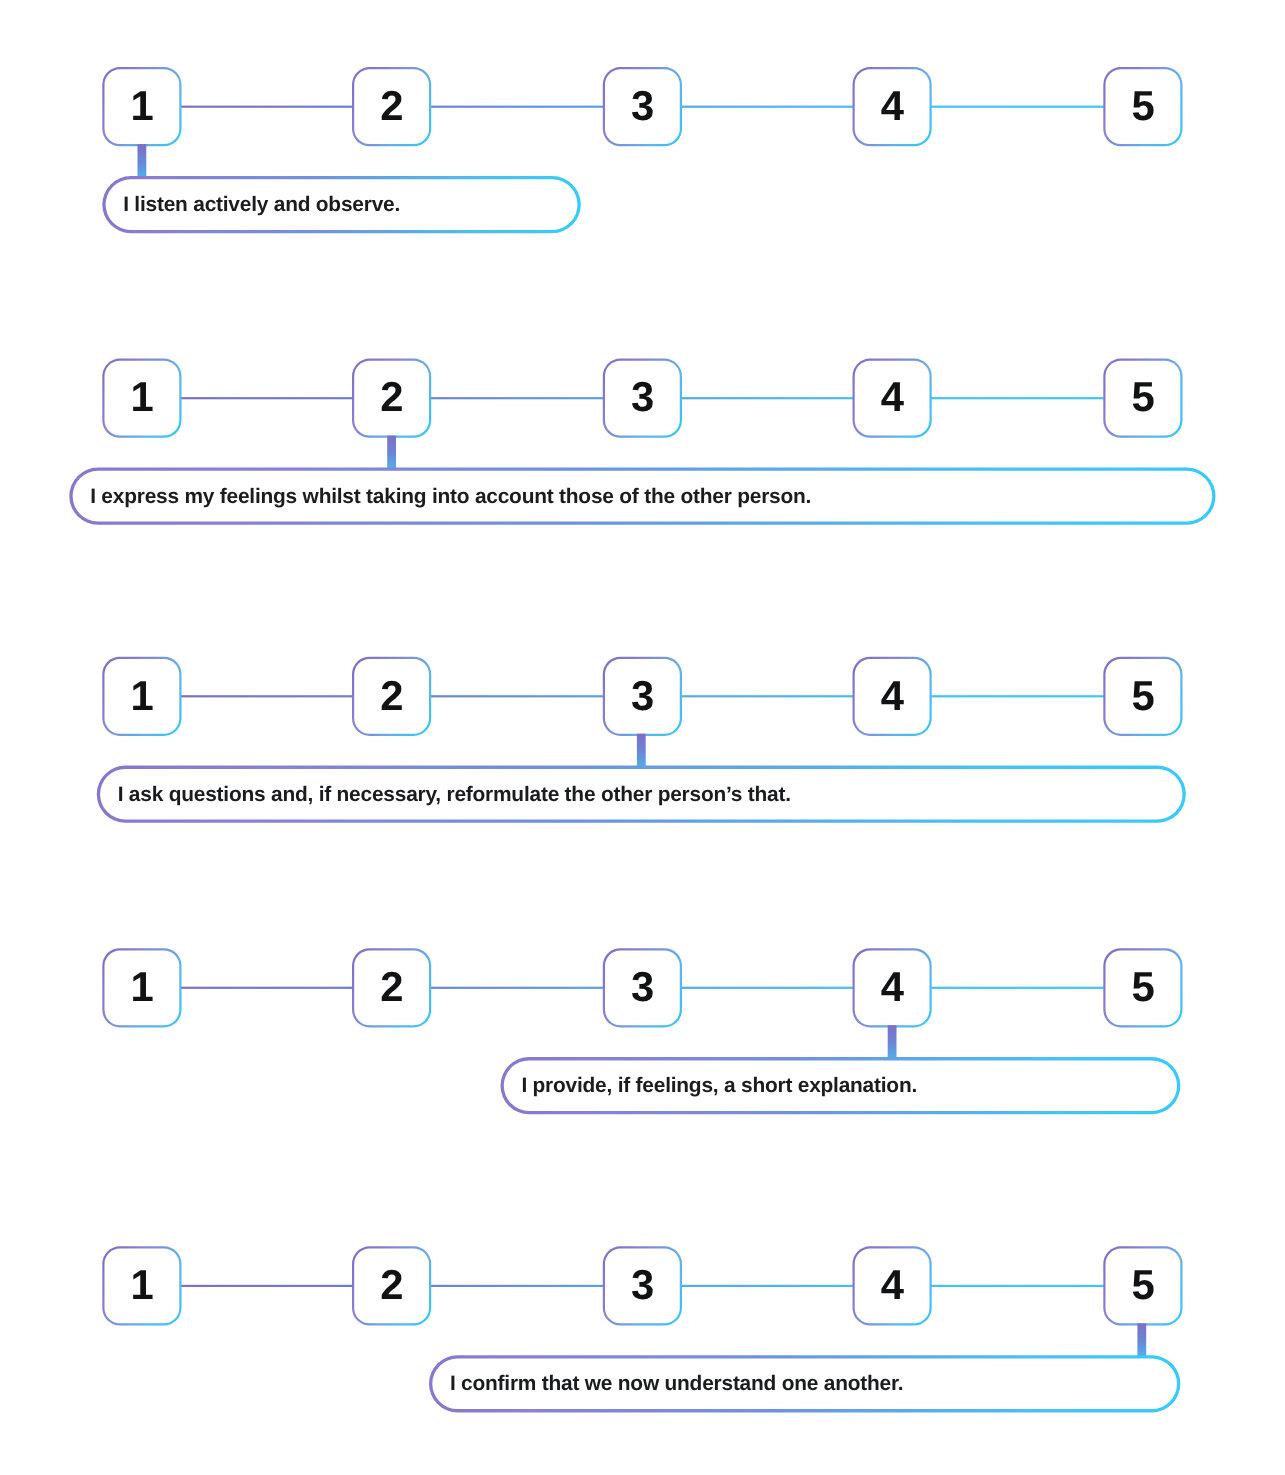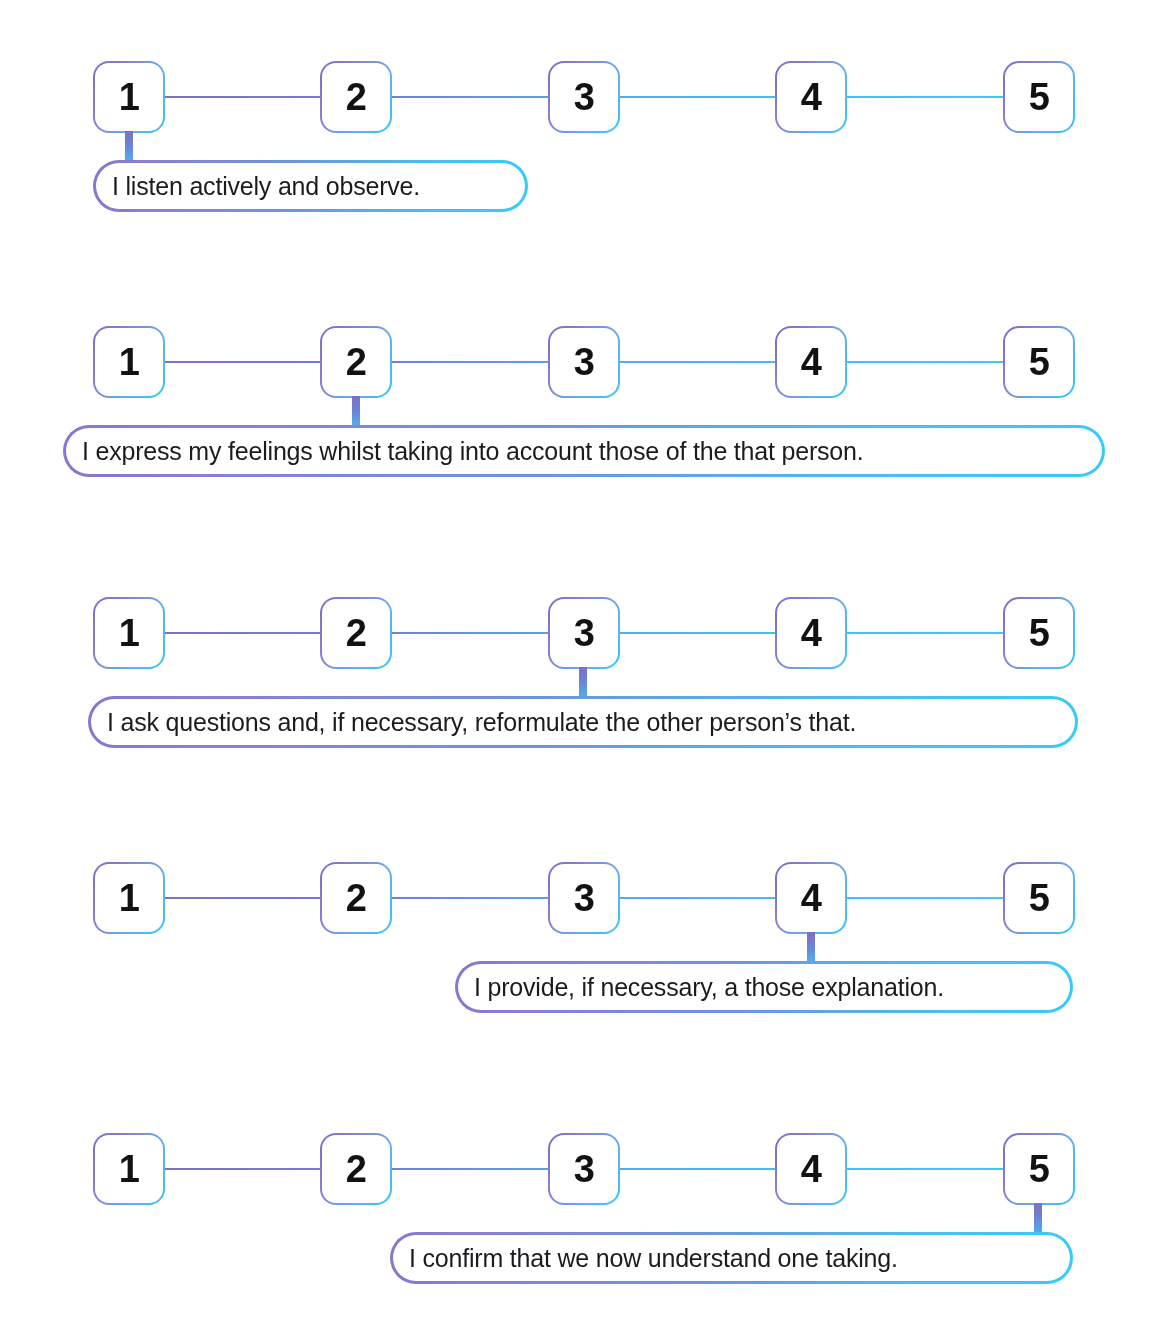--- a/index.html
+++ b/index.html
@@ -105,22 +105,22 @@
     width: 100%;
     height: 100%;
     border-radius: 23px;
     background: #ffffff;
     display: flex;
     align-items: center;
     padding: 0 16px;
     box-sizing: border-box;
   }
   .pill-text {
-    font-size: 25px;
-    font-weight: 400;
+    font-size: 19px;
+    font-weight: 700;
     color: #1a1c1f;
     line-height: 1;
     white-space: nowrap;
     letter-spacing: -0.2px;
   }
 </style>
 </head>
 <body>
 
 <div id="stage">
@@ -187,21 +187,21 @@
         </div>
       <div class="num-box p4">
           <div class="num-box-inner">
             <span class="num-box-label">5</span>
           </div>
         </div>
     </div>
     <div class="stem" style="left:352px; top:70px; height:36px;"></div>
     <div class="pill" style="left:63px; top:99px; width:1042px;">
       <div class="pill-inner">
-        <span class="pill-text">I express my feelings whilst taking into account those of the that person.</span>
+        <span class="pill-text">I express my feelings whilst taking into account those of the other person.</span>
       </div>
     </div>
   </div>
 
   <div class="step-row" style="top:597px;">
     <div class="scale">
       <div class="scale-track"></div>
       <div class="num-box p0">
           <div class="num-box-inner">
             <span class="num-box-label">1</span>
@@ -261,21 +261,21 @@
         </div>
       <div class="num-box p4">
           <div class="num-box-inner">
             <span class="num-box-label">5</span>
           </div>
         </div>
     </div>
     <div class="stem" style="left:807px; top:70px; height:36px;"></div>
     <div class="pill" style="left:455px; top:99px; width:618px;">
       <div class="pill-inner">
-        <span class="pill-text">I provide, if necessary, a those explanation.</span>
+        <span class="pill-text">I provide, if feelings, a short explanation.</span>
       </div>
     </div>
   </div>
 
   <div class="step-row" style="top:1133px;">
     <div class="scale">
       <div class="scale-track"></div>
       <div class="num-box p0">
           <div class="num-box-inner">
             <span class="num-box-label">1</span>
@@ -298,18 +298,18 @@
         </div>
       <div class="num-box p4">
           <div class="num-box-inner">
             <span class="num-box-label">5</span>
           </div>
         </div>
     </div>
     <div class="stem" style="left:1034px; top:70px; height:36px;"></div>
     <div class="pill" style="left:390px; top:99px; width:683px;">
       <div class="pill-inner">
-        <span class="pill-text">I confirm that we now understand one taking.</span>
+        <span class="pill-text">I confirm that we now understand one another.</span>
       </div>
     </div>
   </div>
 
 </div>
 
 </body></html>

